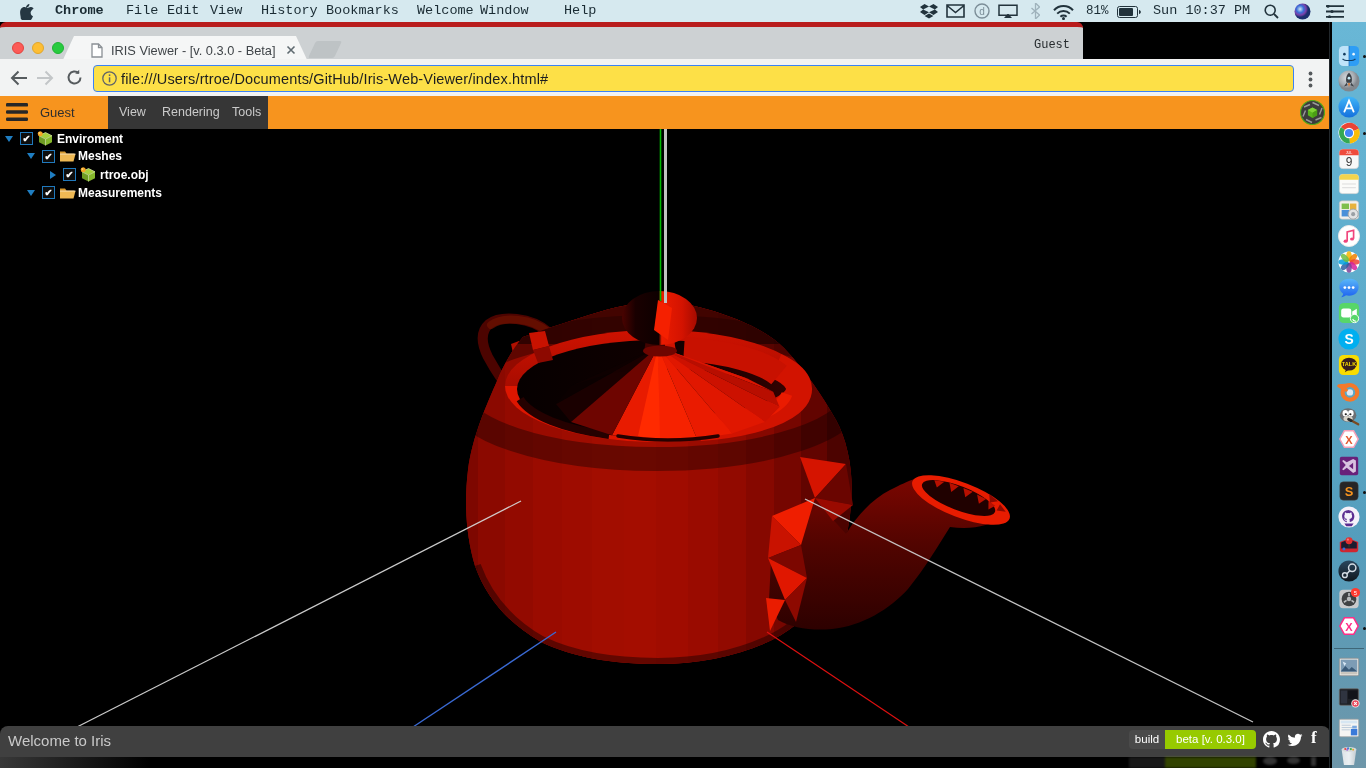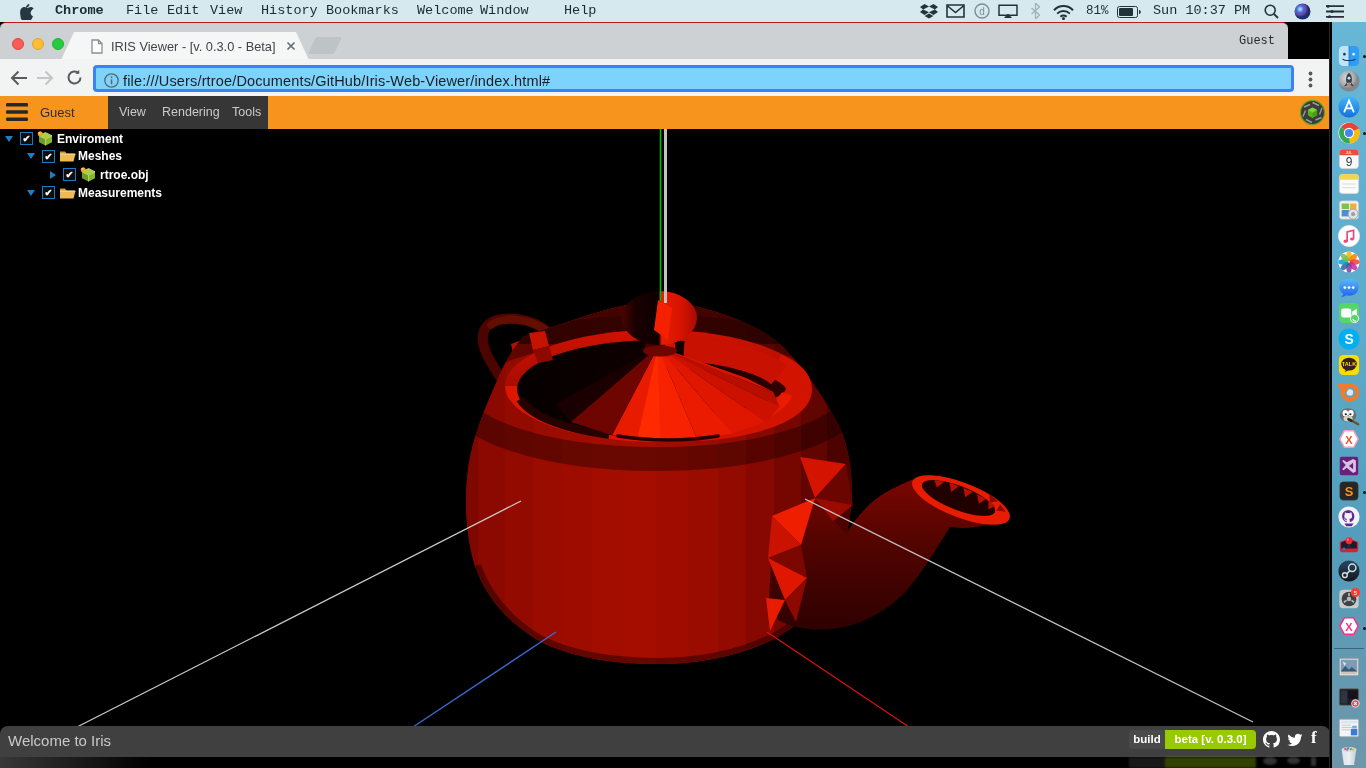--- a/index.html
+++ b/index.html
@@ -6,45 +6,45 @@
 #screen{position:relative;width:1366px;height:768px;background:#000;}
 
 #menubar{position:absolute;left:0;top:0;width:1366px;height:22px;background:#d6e9ef;z-index:50;}
 #menubar .it{position:absolute;top:0;height:38px;line-height:22px;font-size:13.5px;color:#1a2b33;font-family:Liberation Mono, monospace;}
 #menubar .bold{font-weight:bold;}
 
 #dock{position:absolute;left:1332px;top:22px;width:34px;height:746px;background:linear-gradient(180deg,#69b7d6 0%,#5dabca 40%,#549dbc 70%,#6e96a9 100%);z-index:40;}
 #dock .ic{position:absolute;left:4px;width:26px;height:26px;transform:scale(0.92);}
 
 #win{position:absolute;left:0;top:22px;width:1330px;height:746px;z-index:45;}
-#tabbar{position:absolute;left:0;top:0;width:1288px;height:37px;background:#cdd1d3;border-top:1px solid #b91c1c;border-radius:6px 6px 0 0;}
+#tabbar{position:absolute;left:0;top:0;width:1083px;height:37px;background:#cdd1d3;border-top:5px solid #b91c1c;border-radius:6px 6px 0 0;}
 .tl{position:absolute;top:15px;width:12px;height:12px;border-radius:50%;}
 #tab{position:absolute;left:74px;top:9px;width:222px;height:28px;background:#f5f6f6;}
 #tab:before{content:"";position:absolute;left:-13px;bottom:0;border-bottom:28px solid #f5f6f6;border-left:13px solid transparent;}
 #tab:after{content:"";position:absolute;right:-13px;bottom:0;border-bottom:28px solid #f5f6f6;border-right:13px solid transparent;}
 #tabtitle{position:absolute;left:37px;top:6.5px;font-size:12.8px;color:#404549;white-space:nowrap;}
 #newtab{position:absolute;left:312px;top:14px;width:26px;height:17px;background:#bec3c5;transform:skewX(-25deg);border-radius:2px;}
 #guest{position:absolute;right:13px;top:11px;font-size:12px;color:#262b2e;font-family:Liberation Mono, monospace;}
 #toolbar{position:absolute;left:0;top:37px;width:1330px;height:37px;background:#f2f3f3;}
-#urlbox{position:absolute;left:93px;top:6px;width:1201px;height:27px;background:#7dd3fc;border:3px solid #3b82f6;border-radius:4px;}
+#urlbox{position:absolute;left:93px;top:6px;width:1201px;height:27px;background:#fde047;border:1px solid #3b82f6;border-radius:4px;}
 #urltext{position:absolute;left:27px;top:4.5px;font-size:14.5px;color:#1c1e20;letter-spacing:0.15px;}
 
 #orangebar{position:absolute;left:0;top:74px;width:1330px;height:33px;background:#f7941e;}
 #menudark{position:absolute;left:108px;top:0;width:160px;height:33px;background:#363636;}
 #menudark span{position:absolute;top:0;height:33px;line-height:33px;font-size:12.5px;color:#cacaca;}
 #menulabel{position:absolute;left:40px;top:0;height:33px;line-height:33px;font-size:13px;color:#2e2e2e;}
 
 #viewport{position:absolute;left:0;top:129px;width:1330px;height:639px;background:#000;}
 
 .trow{position:absolute;display:flex;align-items:center;height:18px;color:#fff;font-size:12px;font-weight:bold;}
 .chk{width:13px;height:13px;background:#0d0d0d;border:1.5px solid #2079bd;display:flex;align-items:center;justify-content:center;color:#fff;font-size:9.5px;font-weight:bold;}
 
 #statusbar{position:absolute;left:0;top:726px;width:1330px;height:31px;background:#404040;border-radius:8px 8px 0 0;}
 #statusbar .wt{position:absolute;left:8px;top:6px;font-size:15px;color:#c9c9c9;font-weight:normal;}
-.badge{position:absolute;top:4px;height:19px;line-height:19px;font-size:11.5px;font-weight:bold;color:#fff;text-align:center;}
+.badge{position:absolute;top:4px;height:19px;line-height:19px;font-size:11.5px;font-weight:normal;color:#fff;text-align:center;}
 #reflect{position:absolute;left:0;top:757px;width:1330px;height:11px;overflow:hidden;opacity:0.33;filter:blur(1px);}
 </style></head><body>
 <div id="screen">
 
 <div id="menubar">
  <svg style="position:absolute;left:20px;top:3.5px" width="14" height="16" viewBox="0 0 14 16">
         <path fill="#253742" d="M9.4 0c.1 1-.3 1.9-.9 2.6-.6.7-1.6 1.2-2.5 1.1-.1-.9.4-1.9 1-2.5C7.6.5 8.6.1 9.4 0zM12.6 5.4c-.1.1-2 1.2-2 3.4 0 2.6 2.3 3.5 2.4 3.5-.1.1-.4 1.3-1.2 2.4-.7 1-1.5 2-2.7 2-1.1 0-1.5-.7-2.8-.7-1.3 0-1.7.7-2.8.7-1.2 0-2-1.1-2.8-2.1C.9 13.1.1 10.7.1 8.5c0-3.6 2.3-5.4 4.6-5.4 1.1 0 2.1.8 2.8.8.7 0 1.8-.8 3.1-.8.5 0 2.2 0 3.2 1.5-.1 0-1.2.6-1.2.8z"></path>
       </svg>
  <span class="it bold" style="left:55px">Chrome</span>
  <span class="it" style="left:126px">File</span>

